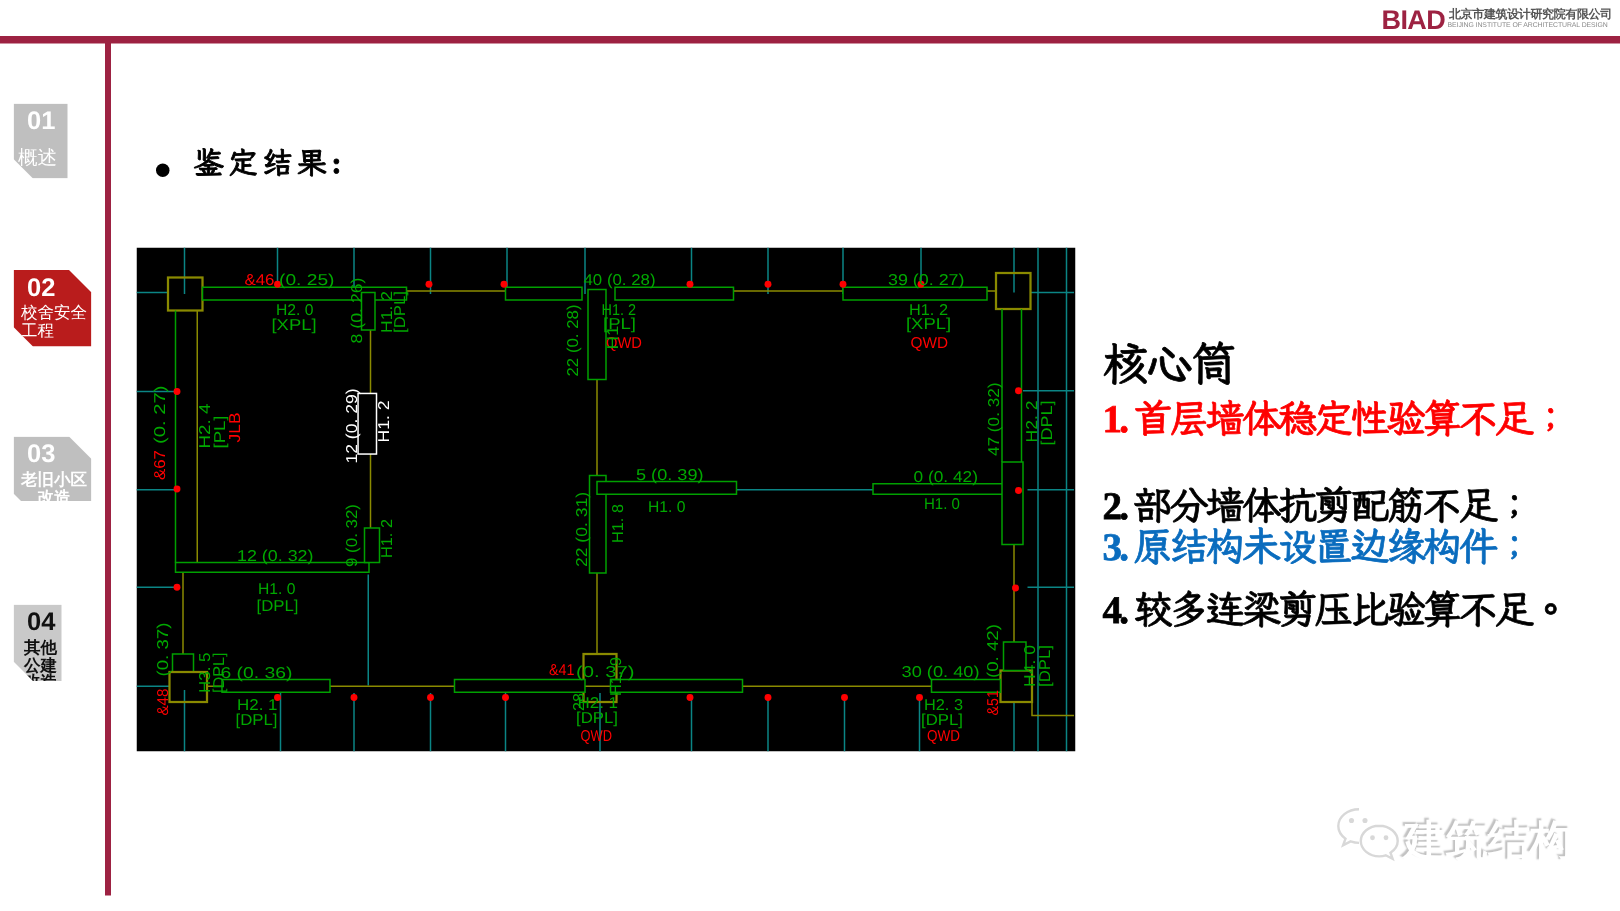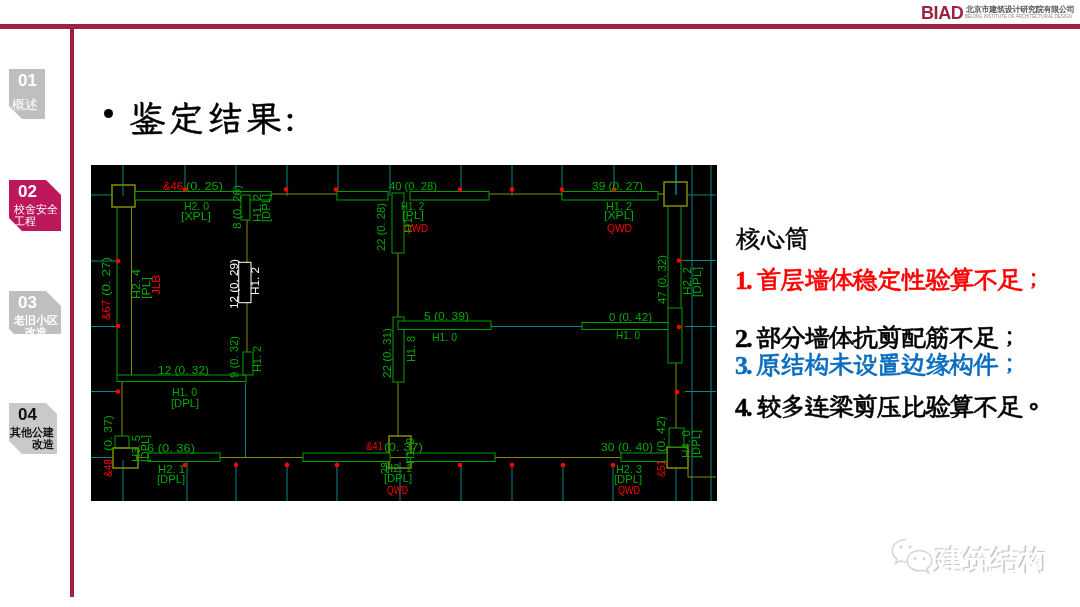--- a/index.html
+++ b/index.html
@@ -20,41 +20,41 @@
 <div class="abs" style="left:0;top:24.4px;width:1080px;height:4.2px;background:#9d2242;"></div>
 
 <div class="abs" style="left:70.3px;top:24.4px;width:4.1px;height:572.6px;background:#9d2242;"></div>
 
 <div class="abs" style="left:9px;top:69px;width:36px;height:50px;background:#bfbfbf;
      clip-path:polygon(0 0,37px 0,52px 15px,52px 50px,13px 50px,0 37px);">
   <div class="abs" style="left:9px;top:2px;color:#fff;font-size:17px;font-weight:bold;">01</div>
   <div class="abs" style="right:7px;top:27px;color:#fff;font-size:13px;font-weight:normal;">概述</div>
 </div>
 
-<div class="abs" style="left:9px;top:180px;width:52px;height:60px;background:#be185d;
+<div class="abs" style="left:9px;top:180px;width:52px;height:60px;background:#b91c1c;
      clip-path:polygon(0 0,37px 0,52px 15px,52px 51px,13px 51px,0 38px);">
   <div class="abs" style="left:9px;top:2px;color:#fff;font-size:17px;font-weight:bold;">02</div>
   <div class="abs" style="right:3px;top:24px;color:#fff;font-size:11px;font-weight:normal;text-align:left;line-height:11.5px;">校舍安全<br>工程</div>
 </div>
 
 <div class="abs" style="left:9px;top:291px;width:52px;height:43px;background:#bfbfbf;
      clip-path:polygon(0 0,37px 0,52px 15px,52px 51px,13px 51px,0 38px);">
   <div class="abs" style="left:9px;top:2px;color:#fff;font-size:17px;font-weight:bold;">03</div>
   <div class="abs" style="right:3px;top:24px;color:#fff;font-size:11px;font-weight:bold;text-align:center;line-height:11.5px;">老旧小区<br>改造</div>
 </div>
 
-<div class="abs" style="left:9px;top:403px;width:48px;height:51px;background:#c9c9c9;
+<div class="abs" style="left:9px;top:403px;width:32px;height:51px;background:#c9c9c9;
      clip-path:polygon(0 0,37px 0,52px 15px,52px 51px,13px 51px,0 38px);">
   <div class="abs" style="left:9px;top:2px;color:#111;font-size:17px;font-weight:bold;">04</div>
   <div class="abs" style="right:3px;top:24px;color:#111;font-size:11px;font-weight:bold;text-align:right;line-height:11.5px;">其他公建<br>改造</div>
 </div>
 
 <div class="abs" style="left:104px;top:109px;width:9px;height:9px;border-radius:50%;background:#000;"></div>
 
-<div class="abs kai" style="left:129px;top:94px;color:#000;font-size:36px;font-weight:normal;letter-spacing:3px;-webkit-text-stroke:0.6px #000;white-space:nowrap;">鉴定结果:</div>
+<div class="abs kai" style="left:129px;top:94px;color:#000;font-size:20px;font-weight:bold;letter-spacing:3px;-webkit-text-stroke:0.6px #000;white-space:nowrap;">鉴定结果:</div>
 
 <svg class="abs" style="left:91px;top:165px;" width="626" height="336" viewBox="91 165 626 336" xmlns="http://www.w3.org/2000/svg">
   <style>
     text{font-family:"Liberation Sans",sans-serif;font-size:10.5px;}
     .g{fill:#00a800;} .r{fill:#f00;} .w{fill:#fff;}
     .lg{stroke:#00a000;fill:#000;stroke-width:1;}
     .lo{stroke:#8a8a00;fill:none;stroke-width:1;} .col{stroke:#8a8a00;fill:none;stroke-width:1.5;}
     .lc{stroke:#0b8585;fill:none;stroke-width:1;}
   </style>
 
@@ -214,21 +214,21 @@
   <text class="r" transform="rotate(-90 665 477)" x="665" y="477" textLength="17" lengthAdjust="spacingAndGlyphs">&amp;51</text>
   <text class="g" transform="rotate(-90 690 458)" x="690" y="458" textLength="28" lengthAdjust="spacingAndGlyphs">H4. 0</text>
   <text class="g" transform="rotate(-90 700 458)" x="700" y="458" textLength="28" lengthAdjust="spacingAndGlyphs">[DPL]</text>
 
   <text class="g" transform="rotate(-90 112 451)" x="112" y="451" textLength="36" lengthAdjust="spacingAndGlyphs">(0. 37)</text>
   <text class="r" transform="rotate(-90 112 477)" x="112" y="477" textLength="18" lengthAdjust="spacingAndGlyphs">&amp;48</text>
   <text class="g" transform="rotate(-90 140 462)" x="140" y="462" textLength="27" lengthAdjust="spacingAndGlyphs">H3. 5</text>
   <text class="g" transform="rotate(-90 149 462)" x="149" y="462" textLength="27" lengthAdjust="spacingAndGlyphs">[DPL]</text>
 </svg>
 
-<div class="abs kai" style="left:735px;top:221px;font-size:26px;font-weight:normal;letter-spacing:-1.6px;color:#000;-webkit-text-stroke:0.5px #000;">核心筒</div>
+<div class="abs kai" style="left:735px;top:221px;font-size:31px;font-weight:bold;letter-spacing:-1.6px;color:#000;-webkit-text-stroke:0.5px #000;">核心筒</div>
 
 <div class="abs kai" style="left:735px;top:262px;font-size:26px;font-weight:bold;letter-spacing:-1.9px;color:#fe0000;-webkit-text-stroke:0.5px #fe0000;white-space:nowrap;"><span style="margin-right:5px;">1.</span>首层墙体稳定性验算不足；</div>
 
 <div class="abs kai" style="left:735px;top:306px;font-size:26px;font-weight:bold;letter-spacing:-1.9px;color:#000;-webkit-text-stroke:0.5px #000;white-space:nowrap;margin-top:14px;"><span style="margin-right:5px;">2.</span>部分墙体抗剪配筋不足；</div>
 
 <div class="abs kai" style="left:735px;top:347px;font-size:26px;font-weight:bold;letter-spacing:-1.9px;color:#0a6cbe;-webkit-text-stroke:0.5px #0a6cbe;white-space:nowrap;"><span style="margin-right:5px;">3.</span>原结构未设置边缘构件；</div>
 
 <div class="abs kai" style="left:735px;top:389px;font-size:26px;font-weight:bold;letter-spacing:-1.9px;color:#000;-webkit-text-stroke:0.5px #000;white-space:nowrap;"><span style="margin-right:5px;">4.</span>较多连梁剪压比验算不足。</div>
 
 <svg class="abs" style="left:888px;top:536px;" width="50" height="44" viewBox="0 0 50 44" xmlns="http://www.w3.org/2000/svg">

